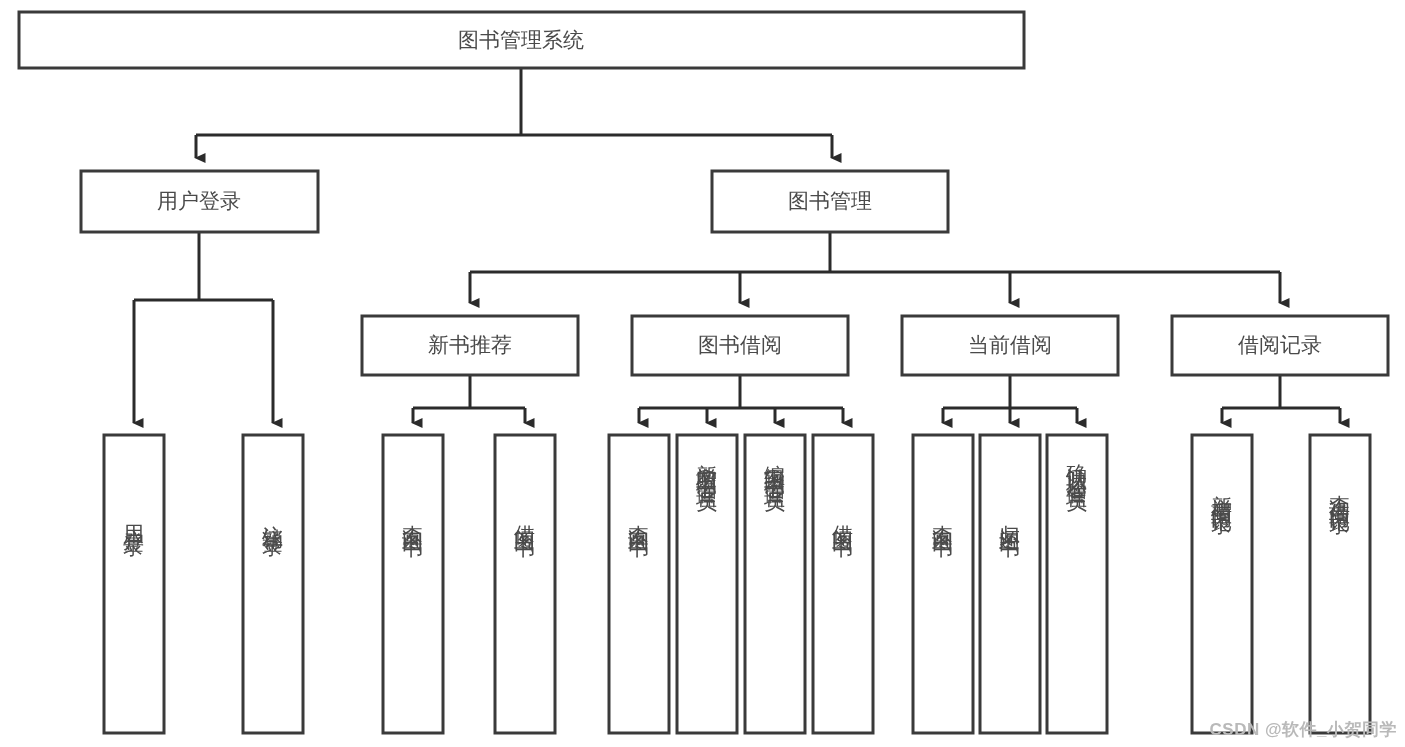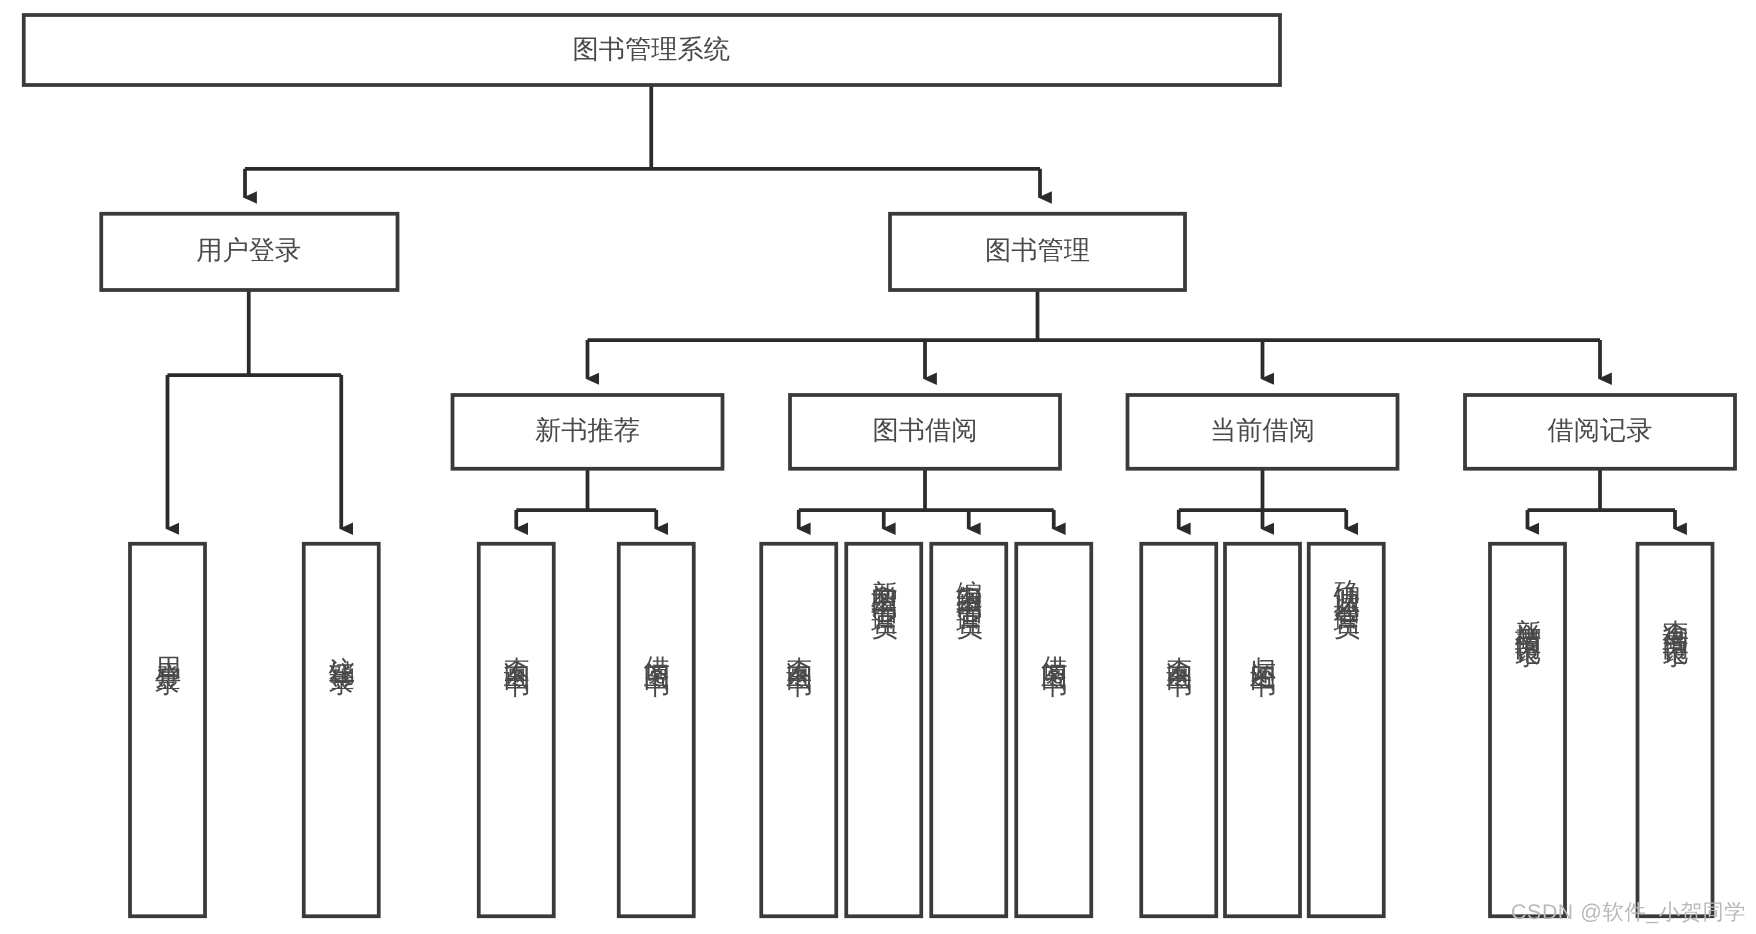--- a/index.html
+++ b/index.html
@@ -55,20 +55,21 @@
   }
   .watermark {
     position: absolute;
     right: 8px;
     bottom: 6px;
     font-family: "Liberation Sans", "DejaVu Sans", sans-serif;
     font-size: 17px;
     color: #b9b9b9;
     white-space: nowrap;
     letter-spacing: 0.5px;
+    font-weight: bold;
   }
 </style>
 </head>
 <body>
 
 <div id="diagram-root">
 <svg width="1405" height="747" viewBox="0 0 1405 747" xmlns="http://www.w3.org/2000/svg">
 
   <defs>
     <marker id="arrow" markerWidth="12" markerHeight="12" refX="5.5" refY="9.5" orient="auto" markerUnits="userSpaceOnUse">

